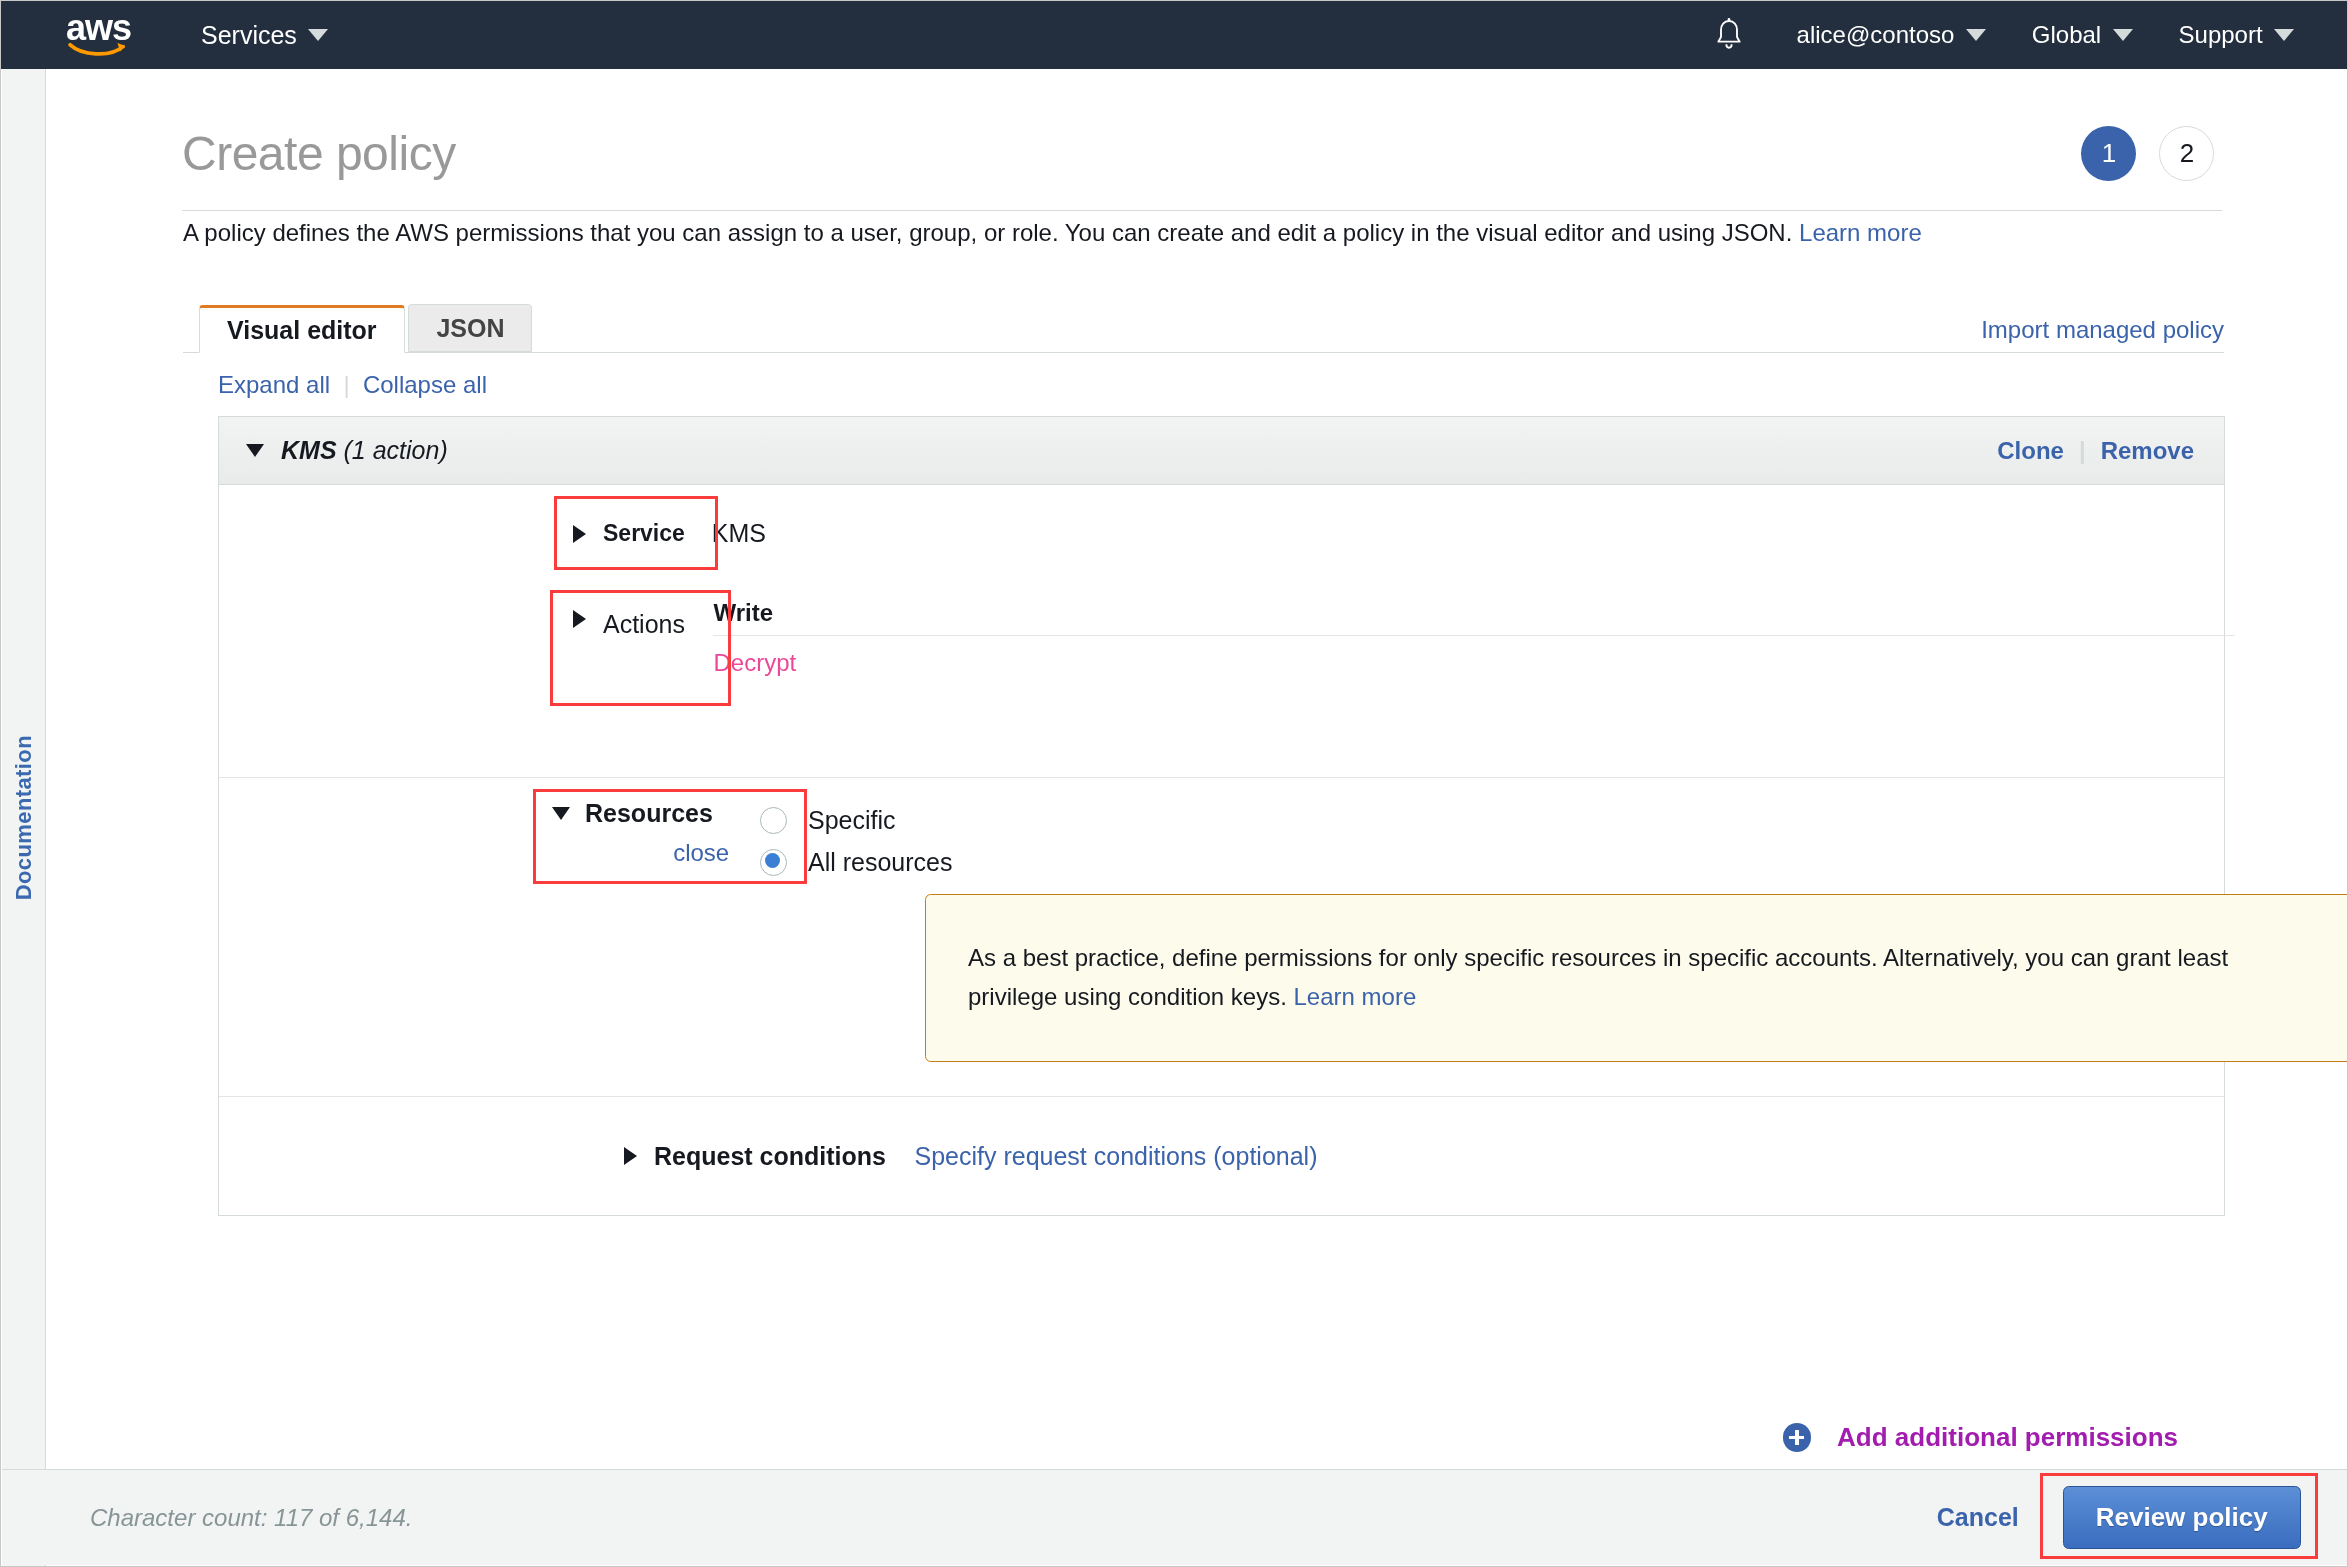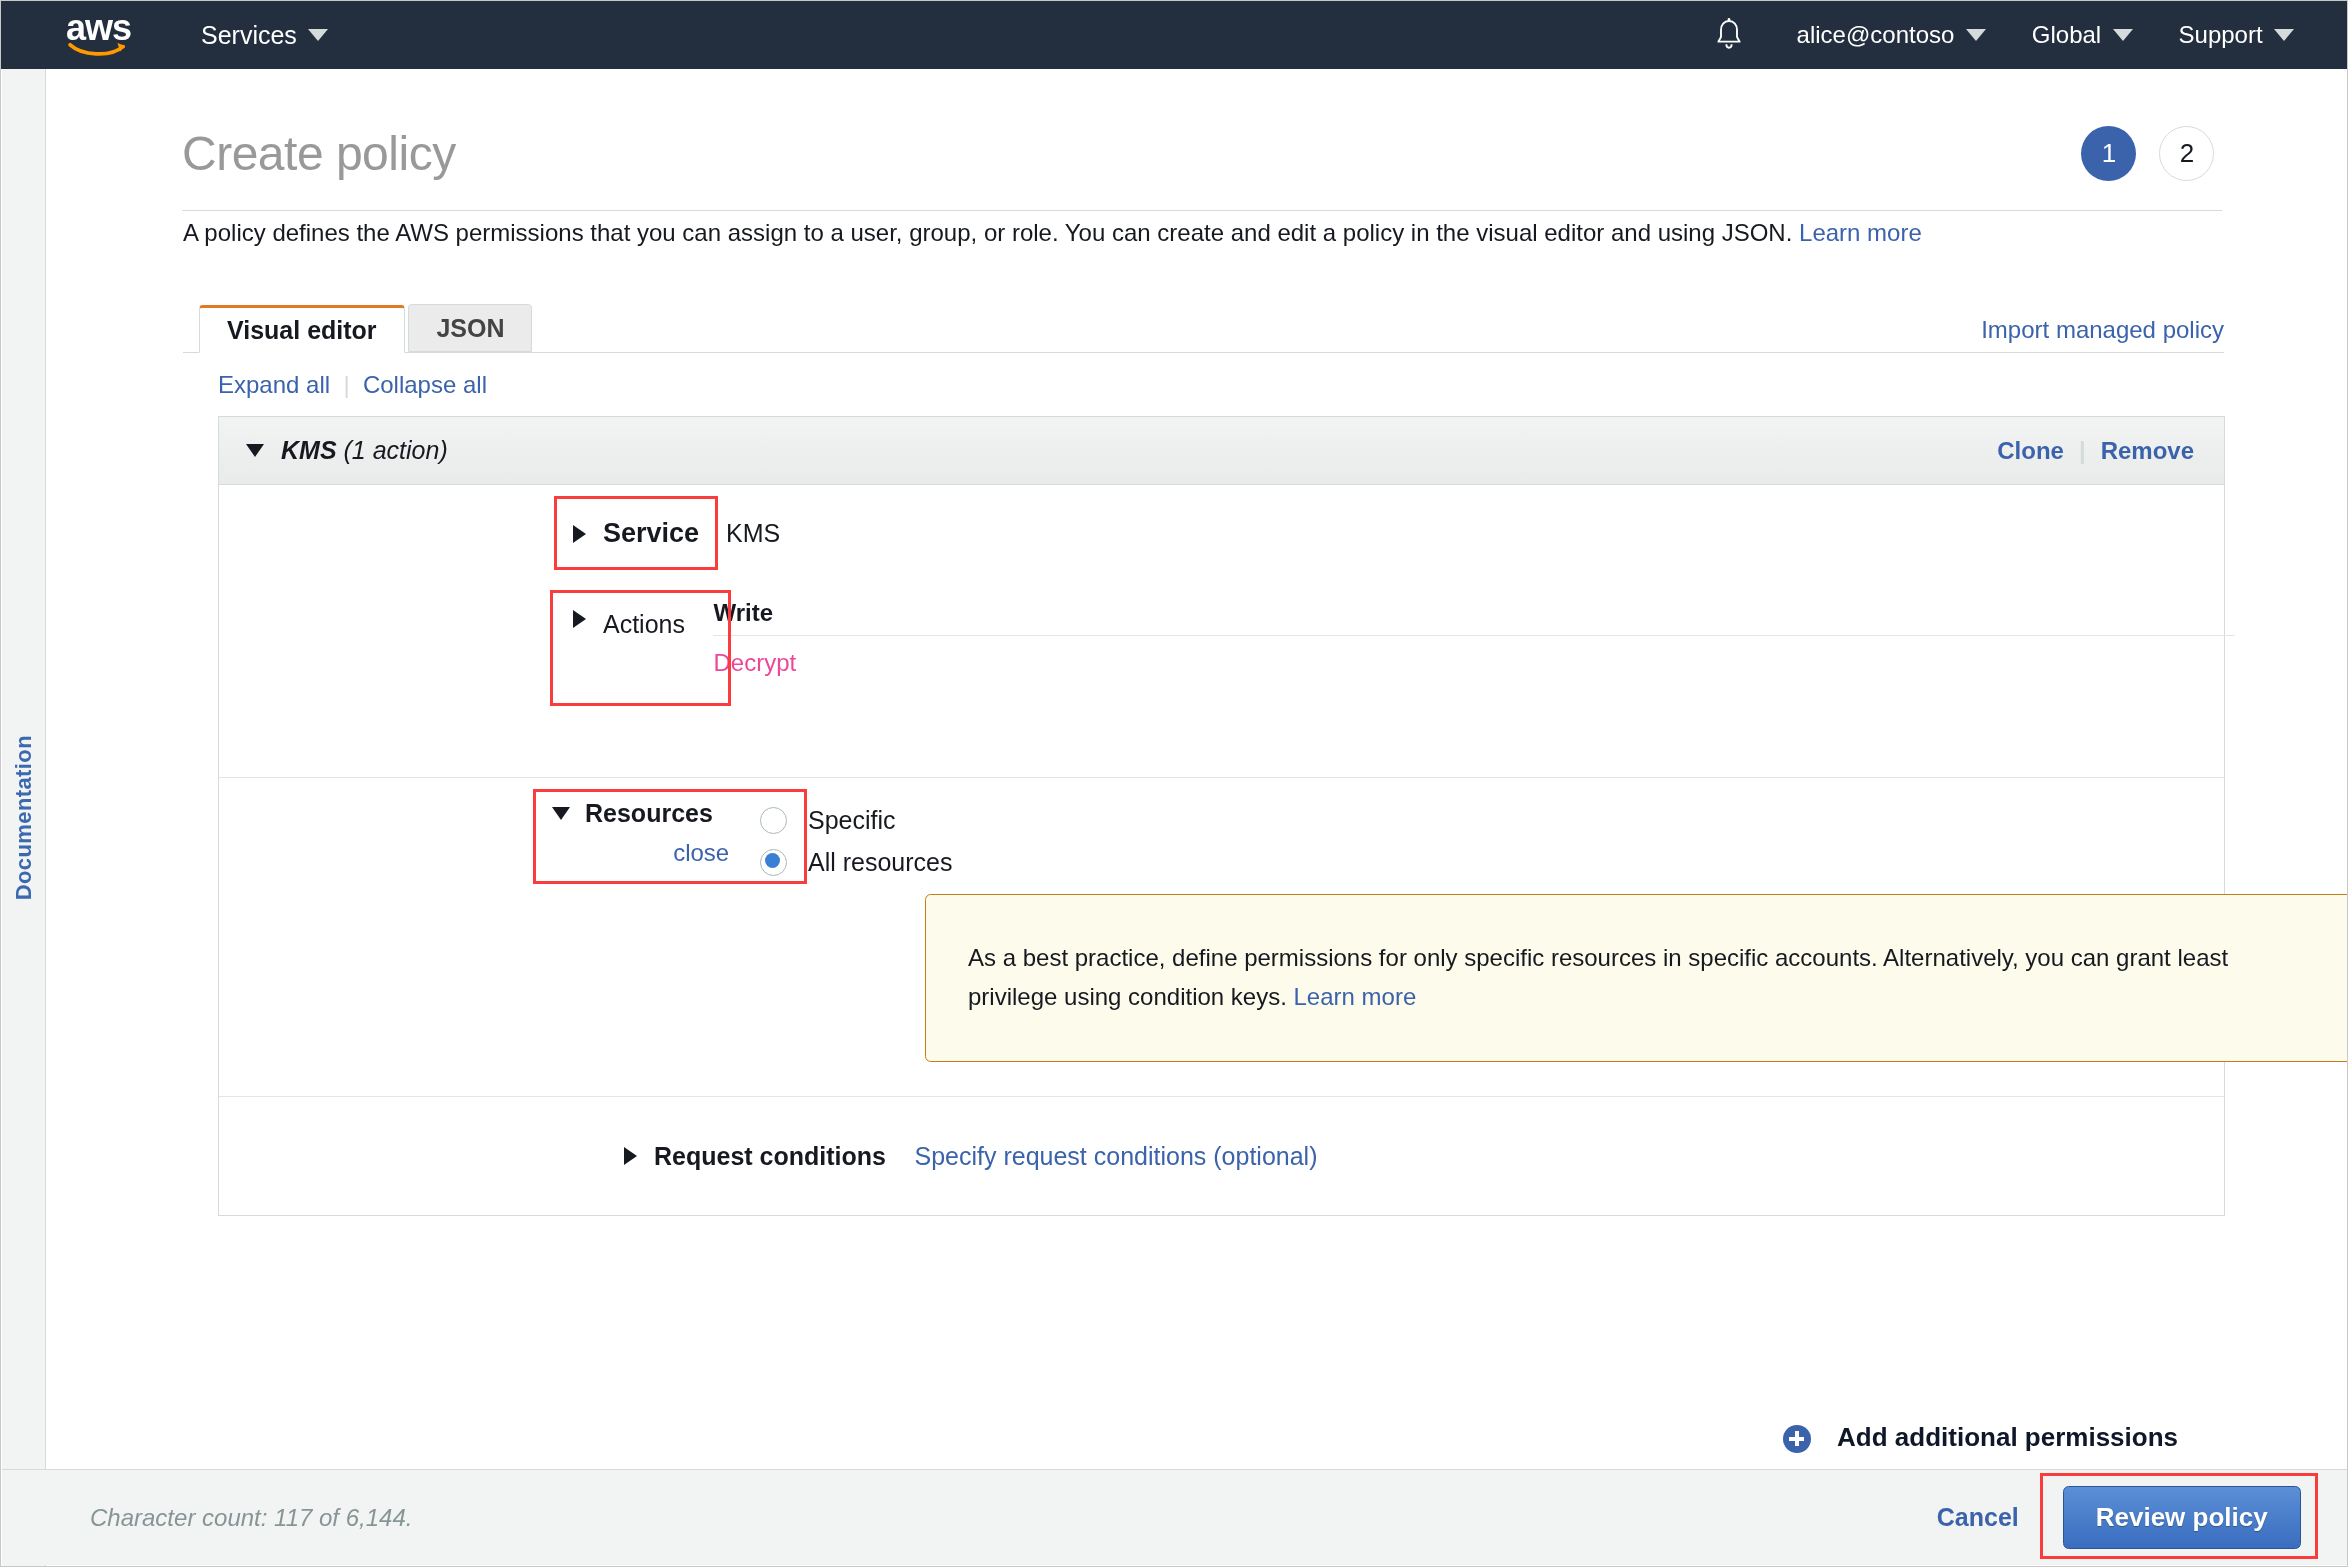--- a/index.html
+++ b/index.html
@@ -298,21 +298,21 @@
   .svc-block {
     position: absolute;
     left: 354px;
     top: 23px;
     display: flex;
     align-items: center;
     gap: 0;
     height: 51px;
   }
   .svc-caret { margin-right: 17px; }
-  .svc-label { font-size: 27px; font-weight: bold; color:#16191f; }
+  .svc-label { font-size: 23px; font-weight: bold; color:#16191f; }
   .svc-value { font-size: 25px; color:#16191f; margin-left: 27px; }
 
   .act-block {
     position: absolute;
     left: 354px;
     top: 114px;
   }
   .act-head { display: flex; align-items: flex-start; }
   .act-caret { margin-right: 17px; margin-top: 11.4px; }
   .act-label { font-size: 25px; font-weight: normal; color: #16191f; margin-top: 11px; }
@@ -411,25 +411,25 @@
   .cond-caret { margin-right: 17px; }
   .cond-label { font-size: 25px; font-weight: bold; color: #16191f; }
   .cond-link { font-size: 25px; margin-left: 28.5px; }
 
   
   .addperm {
     position: absolute;
     right: 171px;
     top: 1353px;
     display: flex;
-    align-items: flex-end;
+    align-items: center;
     gap: 26px;
     font-size: 26px;
     font-weight: bold;
-    color: #0f172a;
+    color: #a21caf;
     cursor: pointer;
   }
   .plus-icon {
     width: 28.5px; height: 28.5px;
     border-radius: 50%;
     background: #3b63ab;
     position: relative;
     flex: none;
   }
   .plus-icon::before, .plus-icon::after {

